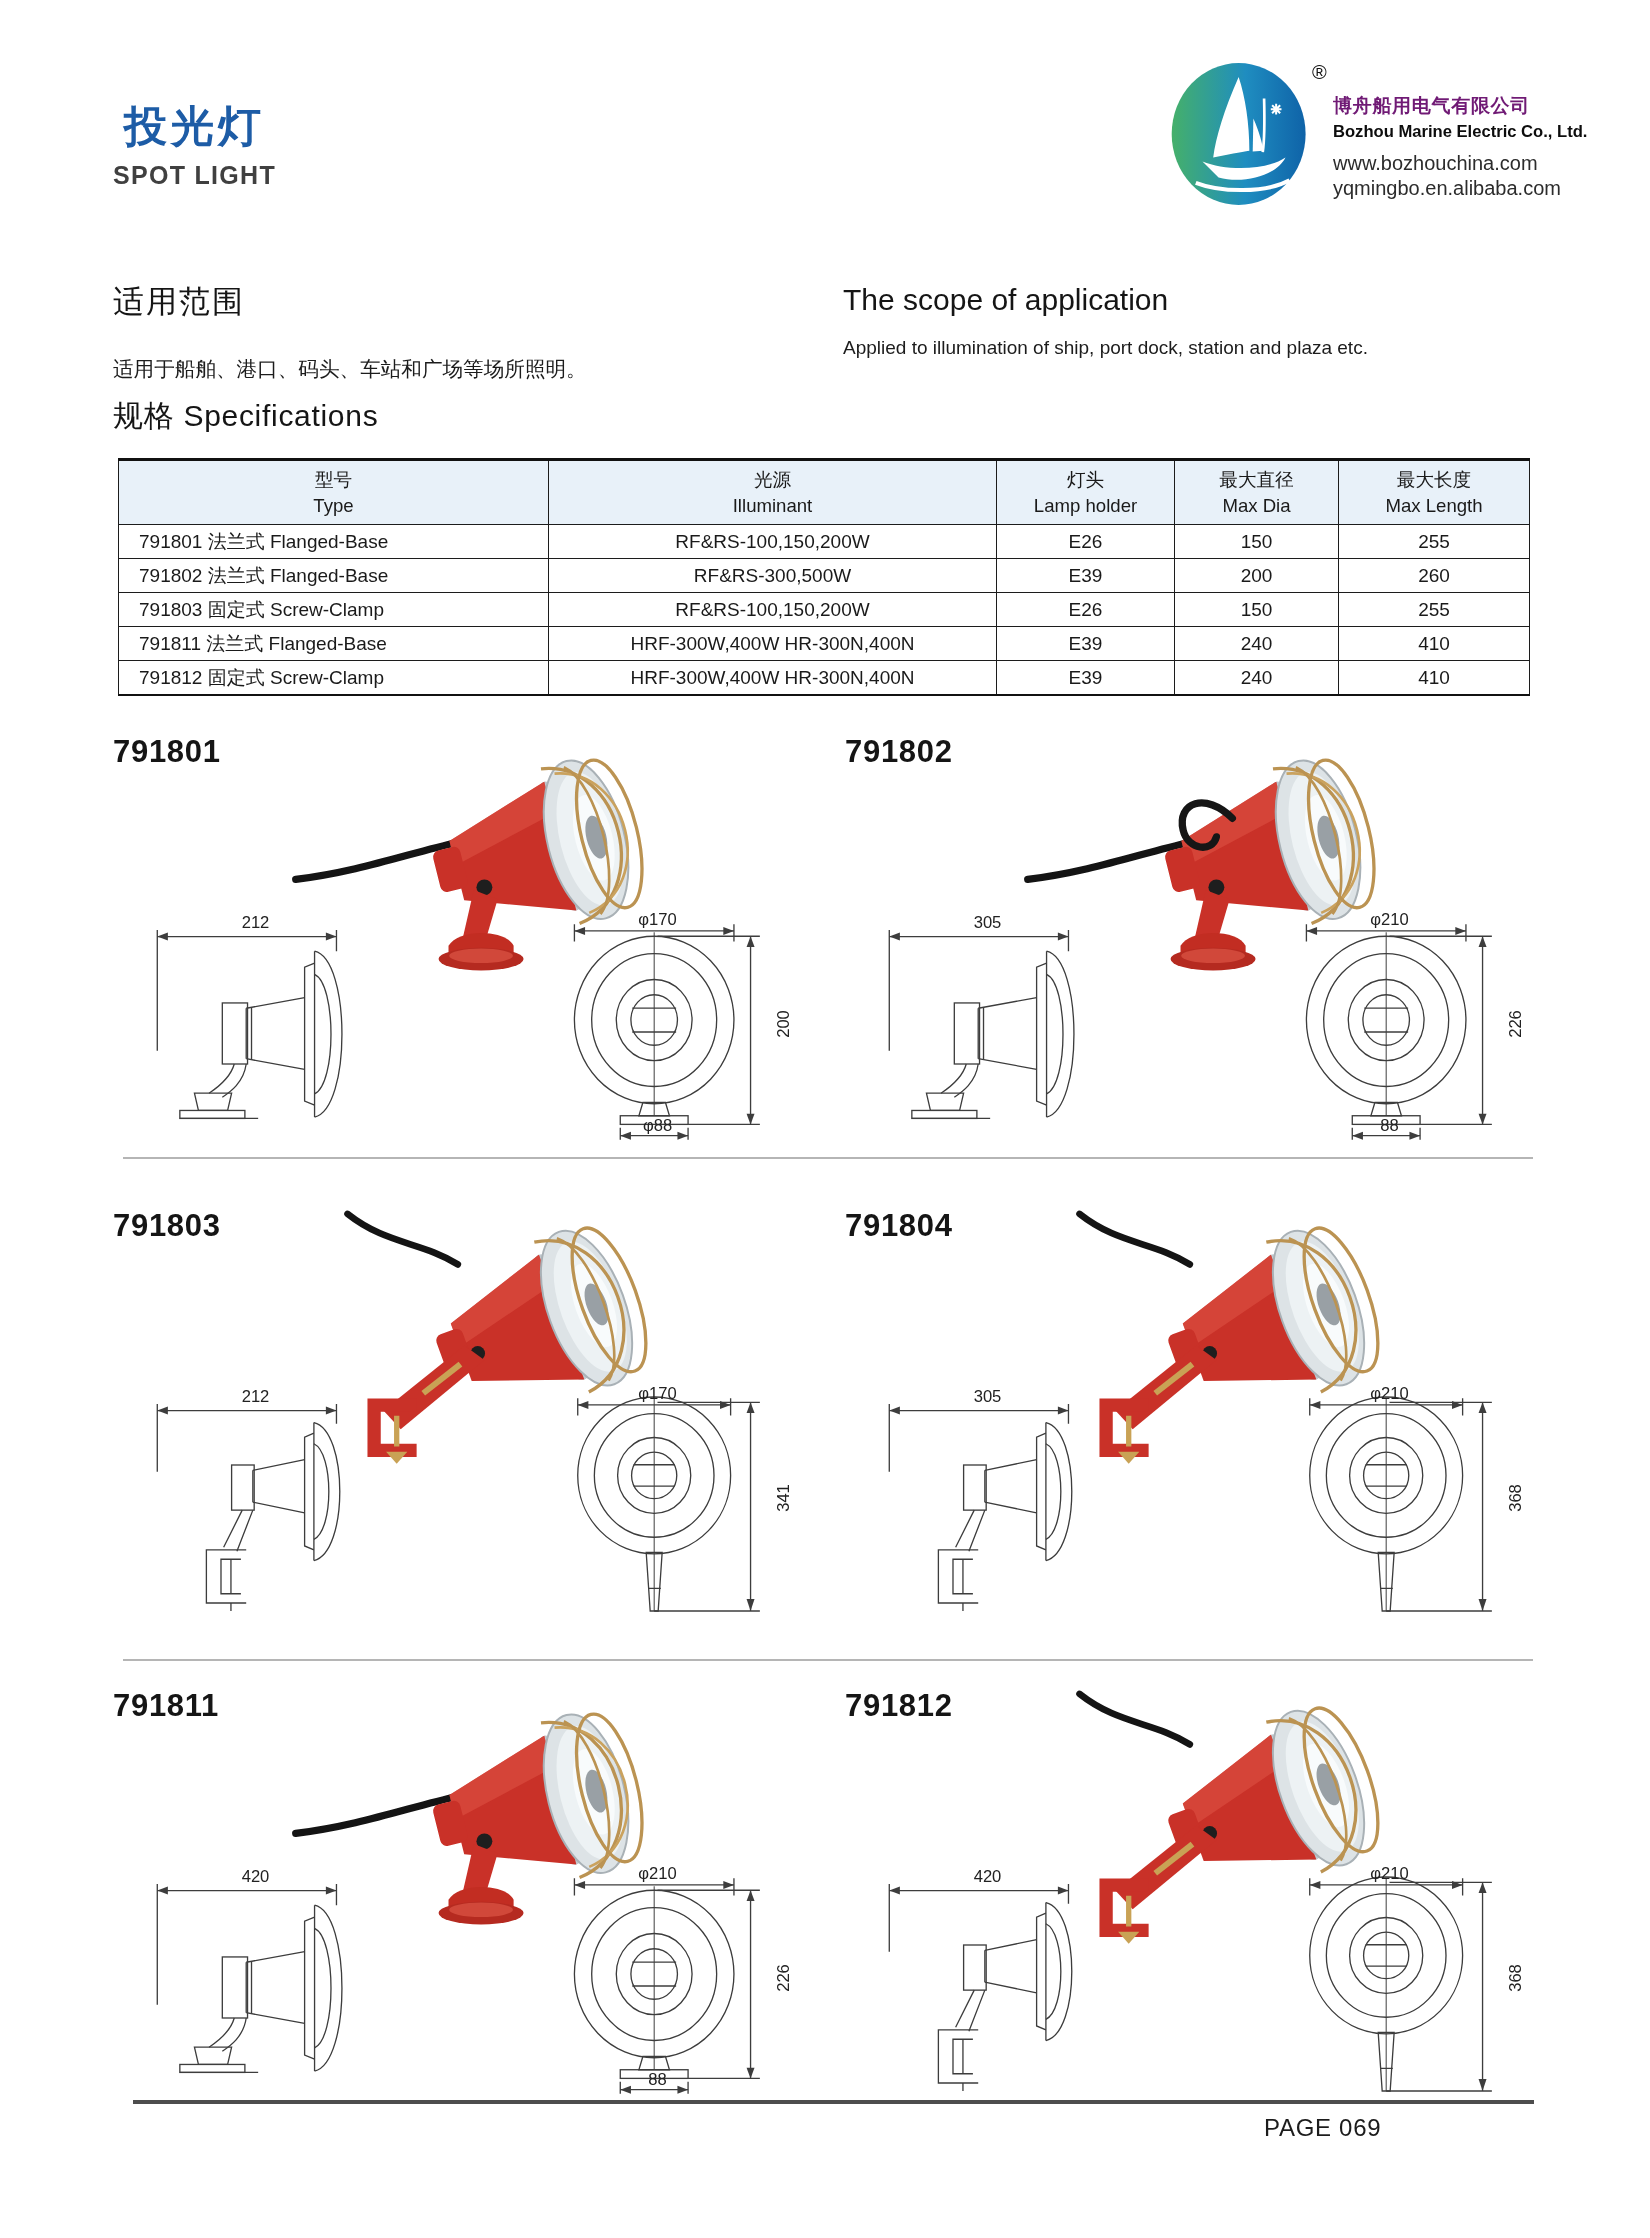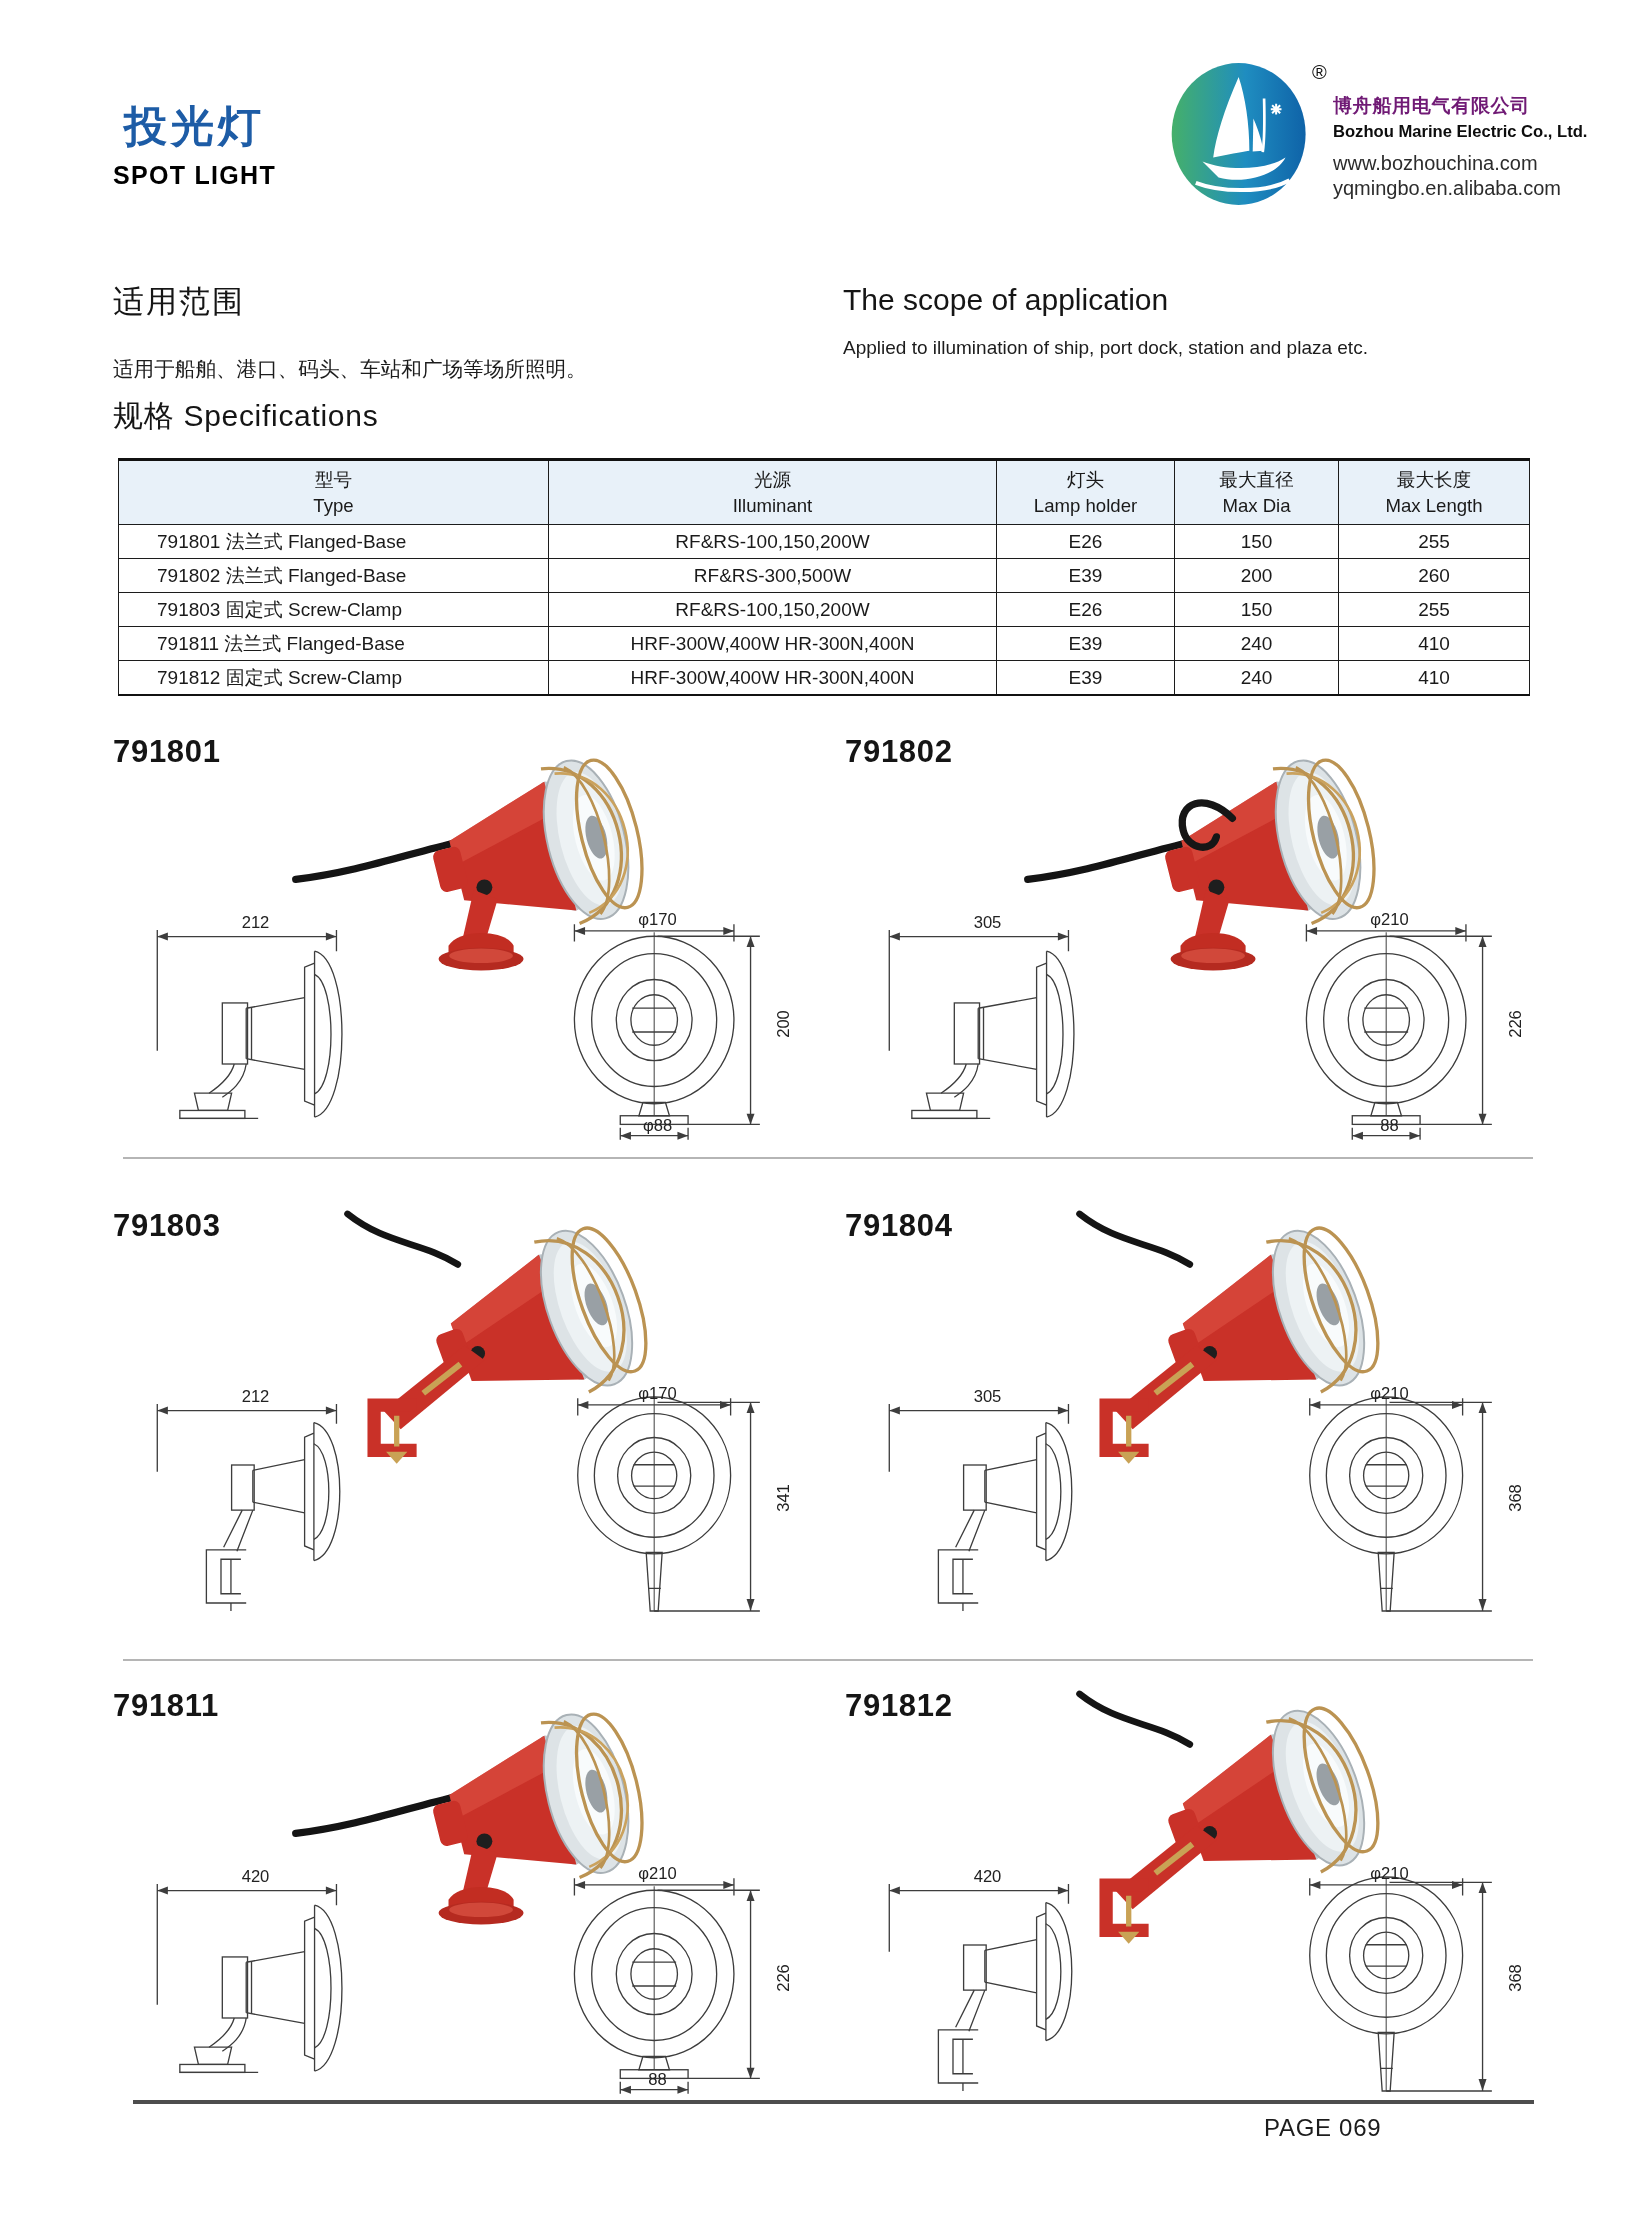--- a/index.html
+++ b/index.html
@@ -2,21 +2,21 @@
 <html style="font-size:10.6px"><head>
 <meta charset="utf-8">
 <style>
   html,body{margin:0;padding:0;background:#e9e9e9;}
   .page{position:relative;width:1650px;height:2239px;background:#ffffff;margin:0 auto;
         font-family:"Liberation Sans",sans-serif;color:#1a1a1a;overflow:hidden;}
   .abs{position:absolute;}
 
   
   .title-zh{left:124px;top:98px;font-size:43px;font-weight:bold;color:#1d5ca6;letter-spacing:4px;}
-  .title-en{left:113px;top:161px;font-size:25px;font-weight:bold;color:#000000;letter-spacing:1.3px;}
+  .title-en{left:113px;top:161px;font-size:25px;font-weight:bold;color:#404040;letter-spacing:1.3px;}
   .logo-svg{left:1163px;top:57px;width:162px;height:154px;}
   .reg-mark{left:1312px;top:61px;font-size:20px;color:#111;}
   .company{left:1333px;top:93px;width:306px;}
   .company .zh{font-size:19px;font-weight:bold;color:#701a75;letter-spacing:0.7px;}
   .company .en{font-size:16.6px;font-weight:bold;color:#0d0d0d;margin-top:3.3px;}
   .company .url{font-size:20px;color:#2c2c2c;margin-top:2px;}
   .company .url.first{margin-top:10px;}
 
   
   .scope-zh-h{left:113px;top:281px;font-size:31px;color:#151515;font-weight:500;letter-spacing:2px;}
@@ -26,21 +26,21 @@
   .specs-h{left:113px;top:396px;font-size:30px;color:#151515;font-weight:500;letter-spacing:0.7px;}
 
   
   .spec-table{left:118px;top:458px;}
   table{border-collapse:collapse;table-layout:fixed;width:1411px;
         border-left:1.3px solid #1c1c1c;border-right:1.3px solid #1c1c1c;
         border-top:3.3px solid #111;border-bottom:2.7px solid #111;}
   th,td{border:1.3px solid #1c1c1c;overflow:hidden;white-space:nowrap;}
   th{background:#e8f1f9;font-weight:normal;font-size:18.6px;line-height:1.35;height:61px;text-align:center;}
   td{font-size:19px;text-align:center;height:31px;}
-  td.type{text-align:left;padding-left:38px;}
+  td.type{text-align:left;padding-left:20px;}
 
   
   .cell{position:absolute;width:765px;height:439px;}
   .cellL{left:53px;}  .cellR{left:785px;}
   .r1{top:717px;}    .r2{top:1191px;}     .r3{top:1671px;}
   .model{position:absolute;left:60px;top:17.3px;font-size:31px;font-weight:bold;color:#151515;letter-spacing:0.7px;}
   .photo{position:absolute;left:233px;top:-5.3px;width:426px;height:279px;}
   .draw{position:absolute;}
   .draw-side{left:63px;top:201px;width:279px;height:229px;}
   .draw-side svg{width:279px;height:219px;}

